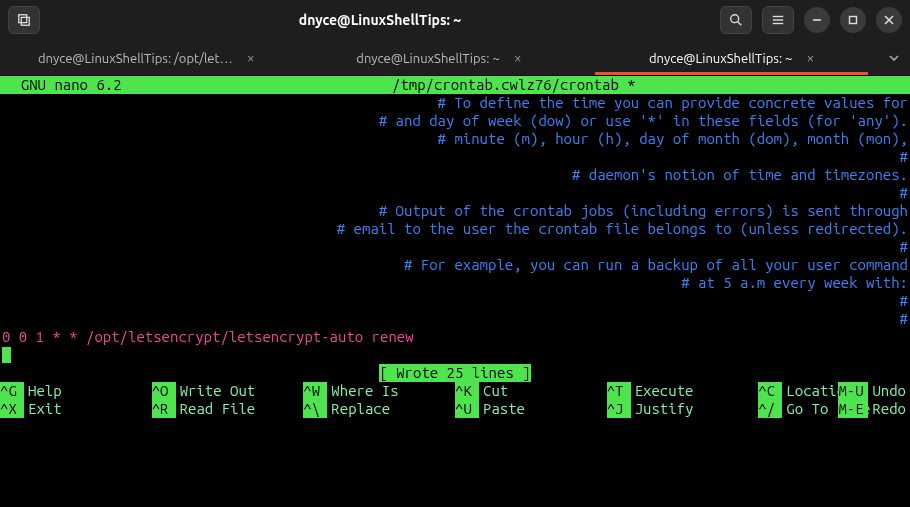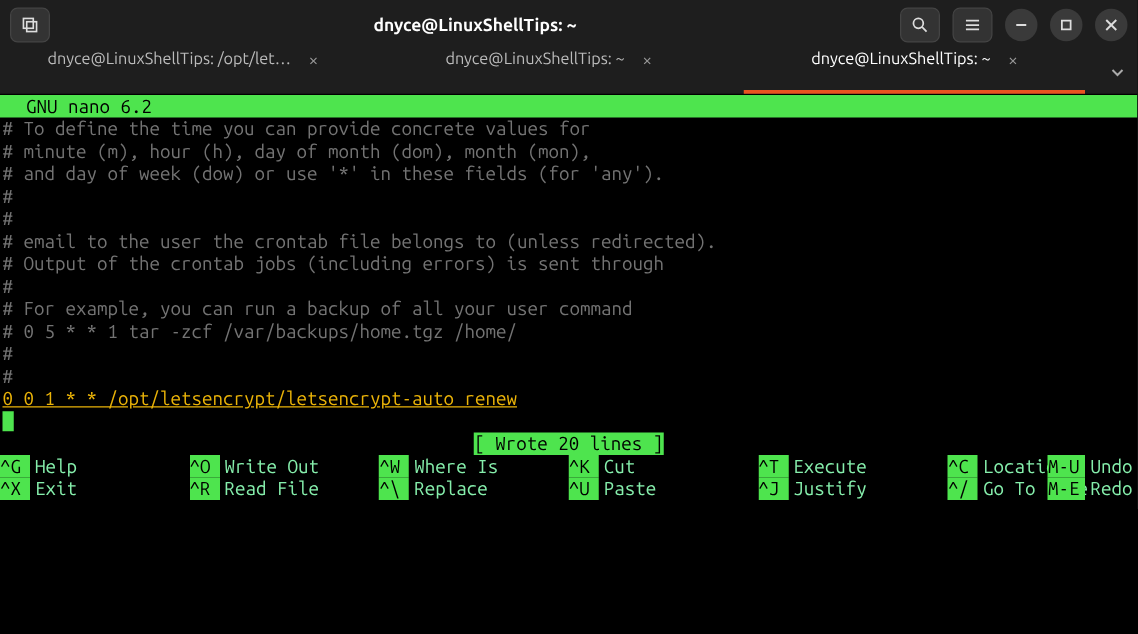--- a/index.html
+++ b/index.html
@@ -71,20 +71,21 @@
       background: #1e1e1e;
       display: flex;
       align-items: stretch;
       border-bottom: 1px solid #000;
       font-family: Ubuntu, sans-serif;
       font-size: 13px;
     }
     .tab {
       flex: 1;
       display: flex;
+      align-items: center;
       justify-content: center;
       gap: 14px;
       padding: 0 10px;
       color: #bbb;
       position: relative;
     }
     .tab.active {
       color: #fff;
     }
     .tab.active::after {
@@ -123,29 +124,29 @@
       align-items: center;
       white-space: pre;
     }
     .nh-left { flex: 0 0 auto; }
     .nh-mid  { flex: 1; text-align: center; }
     .nh-right{ flex: 0 0 auto; }
     .editor {
       padding: 0 2px;
     }
     .cmtline {
-      color: #737373;
-      white-space: pre;
-      height: 18px;
+      color: #3b82f6;
+      white-space: pre;
+      height: 18px;
+      text-align: right;
     }
     .cmdline {
-      color: #eab308;
-      white-space: pre;
-      height: 18px;
-      text-decoration: underline;
+      color: #ec4899;
+      white-space: pre;
+      height: 18px;
     }
     .cursor {
       display: inline-block;
       width: 9px;
       height: 16px;
       background: #4ee44e;
       vertical-align: text-bottom;
     }
     .status-line {
       text-align: center;
@@ -248,41 +249,43 @@
   <div class="tab-chevron">
     <svg width="12" height="12" viewBox="0 0 12 12">
         <polyline points="2,4 6,8 10,4" fill="none" stroke="#aaa" stroke-width="1.6"></polyline>
       </svg>
   </div>
 </div>
 
 <div class="terminal">
   <div class="nano-header">
     <span class="nh-left">  GNU nano 6.2</span>
+    <span class="nh-mid">/tmp/crontab.cwlz76/crontab *</span>
     <span class="nh-right"></span>
   </div>
 
   <div class="editor" id="editor">
       <div class="cmtline"># To define the time you can provide concrete values for</div>
+      <div class="cmtline"># and day of week (dow) or use '*' in these fields (for 'any').</div>
       <div class="cmtline"># minute (m), hour (h), day of month (dom), month (mon),</div>
-      <div class="cmtline"># and day of week (dow) or use '*' in these fields (for 'any').</div>
-      <div class="cmtline">#</div>
-      <div class="cmtline">#</div>
+      <div class="cmtline">#</div>
+      <div class="cmtline"># daemon's notion of time and timezones.</div>
+      <div class="cmtline">#</div>
+      <div class="cmtline"># Output of the crontab jobs (including errors) is sent through</div>
       <div class="cmtline"># email to the user the crontab file belongs to (unless redirected).</div>
-      <div class="cmtline"># Output of the crontab jobs (including errors) is sent through</div>
       <div class="cmtline">#</div>
       <div class="cmtline"># For example, you can run a backup of all your user command</div>
-      <div class="cmtline"># 0 5 * * 1 tar -zcf /var/backups/home.tgz /home/</div>
+      <div class="cmtline"># at 5 a.m every week with:</div>
       <div class="cmtline">#</div>
       <div class="cmtline">#</div>
       <div class="cmdline">0 0 1 * * /opt/letsencrypt/letsencrypt-auto renew</div>
     </div>
 
   <div style="padding:0 2px;height:18px;">
     <span class="cursor"></span>
   </div>
 
   <div class="status-line">
-    <span class="status-box">[ Wrote 20 lines ]</span>
+    <span class="status-box">[ Wrote 25 lines ]</span>
   </div>
 
   <div class="footer" id="footer" style="position: relative;"><div class="footcell"><span class="footkey">^G</span><span class="footlbl">Help</span></div><div class="footcell"><span class="footkey">^O</span><span class="footlbl">Write Out</span></div><div class="footcell"><span class="footkey">^W</span><span class="footlbl">Where Is</span></div><div class="footcell"><span class="footkey">^K</span><span class="footlbl">Cut</span></div><div class="footcell"><span class="footkey">^T</span><span class="footlbl">Execute</span></div><div class="footcell"><span class="footkey">^C</span><span class="footlbl">Location</span></div><div class="footcell" style="position: absolute; right: 4px; margin-top: 0px;"><span class="footkey" style="width: 30px;">M-U</span><span class="footlbl">Undo</span></div><div class="footcell"><span class="footkey">^X</span><span class="footlbl">Exit</span></div><div class="footcell"><span class="footkey">^R</span><span class="footlbl">Read File</span></div><div class="footcell"><span class="footkey">^\</span><span class="footlbl">Replace</span></div><div class="footcell"><span class="footkey">^U</span><span class="footlbl">Paste</span></div><div class="footcell"><span class="footkey">^J</span><span class="footlbl">Justify</span></div><div class="footcell"><span class="footkey">^/</span><span class="footlbl">Go To Line</span></div><div class="footcell" style="position: absolute; right: 4px; margin-top: 18px;"><span class="footkey" style="width: 30px;">M-E</span><span class="footlbl">Redo</span></div></div>
 </div>
 
 </body></html>

